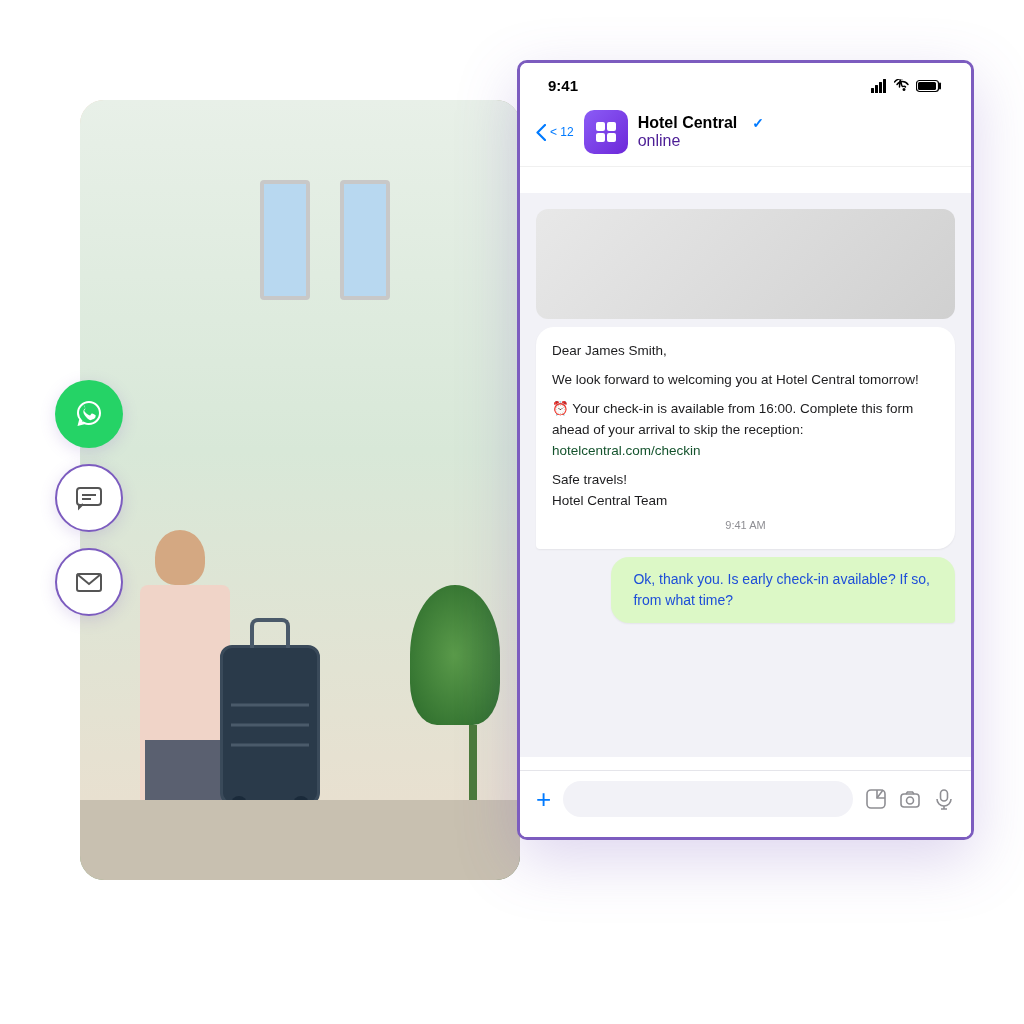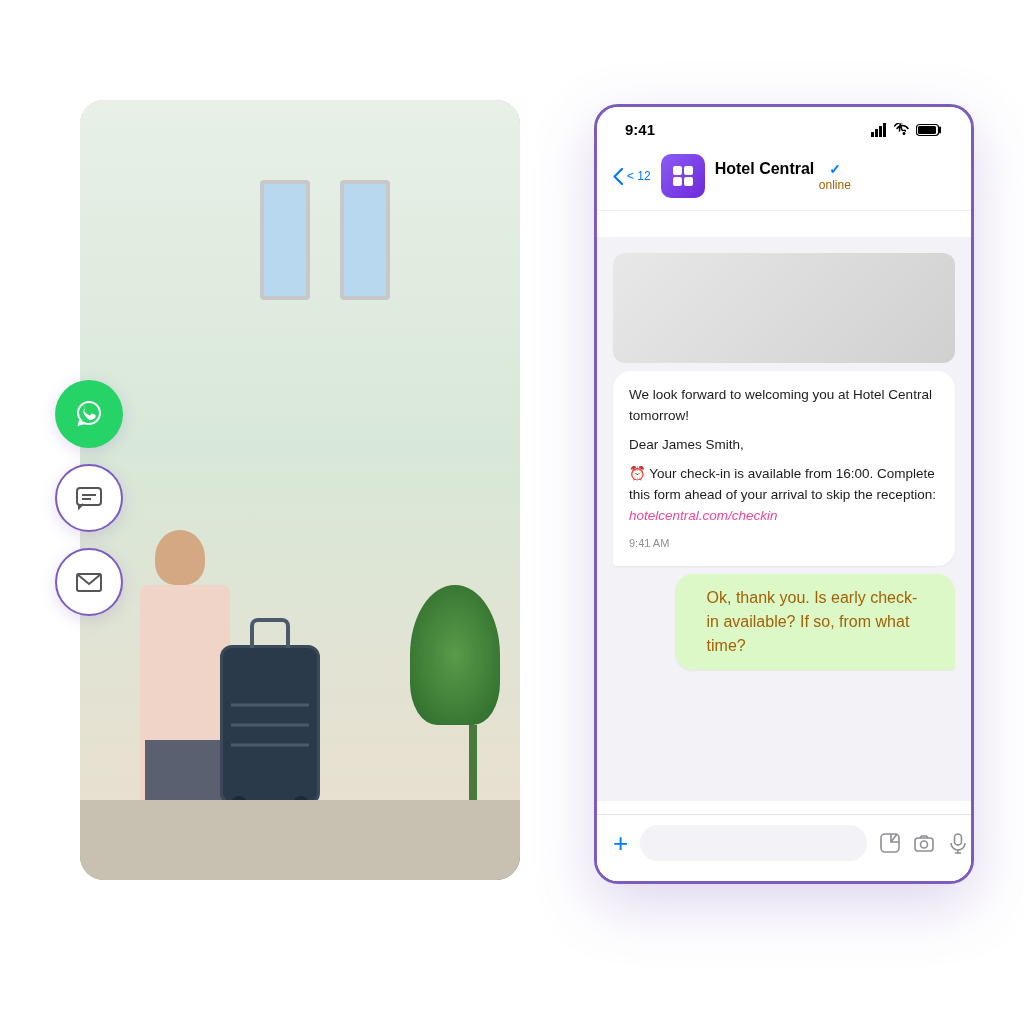--- a/index.html
+++ b/index.html
@@ -56,29 +56,28 @@
     .channel-icon svg {
       width: 32px;
       height: 32px;
     }
 
     
     .phone-mockup {
       position: absolute;
       right: 50px;
       top: 60px;
-      width: 380px;
+      width: 457px;
       height: 780px;
       background: white;
-      border-radius: 24px;
+      border-radius: 10px;
       border: 3px solid #7c5cbf;
       box-shadow: 0 20px 60px rgba(124, 92, 191, 0.25);
       overflow: hidden;
       z-index: 20;
-      margin-top: 44px;
     }
 
     
     .phone-notch {
       position: absolute;
       top: 0;
       left: 50%;
       transform: translateX(-50%);
       width: 140px;
       height: 28px;
@@ -161,29 +160,28 @@
       align-items: center;
       gap: 15px;
     }
 
     .verified-badge {
       color: #007AFF;
       font-size: 14px;
     }
 
     .chat-status {
-      font-size: 12px;
-      color: #a16207;
-      text-align: center;
+      font-size: 16px;
+      color: #4c1d95;
     }
 
     .message-time {
       font-size: 11px;
       color: #8e8e93;
-      text-align: left;
+      text-align: center;
       margin-top: 6px;
     }
 
     
     .chat-input-bar {
       position: absolute;
       bottom: 0;
       left: 0;
       right: 0;
       padding: 10px 16px 20px;
@@ -383,34 +381,33 @@
       margin-bottom: 6px;
       font-size: 13.5px;
       line-height: 1.55;
       color: #1c1c1e;
       box-shadow: 0 1px 2px rgba(0,0,0,0.06);
     }
 
     .msg-user {
       background: #dcf8c6;
       border-radius: 18px 18px 4px 18px;
-      padding: 12px 32px;
+      padding: 12px 22px;
       margin-left: auto;
       margin-right: 0;
-      font-size: 16px;
+      font-size: 14px;
       line-height: 1.5;
-      color: #a16207;
+      color: #1d4ed8;
       max-width: 82%;
       box-shadow: 0 1px 2px rgba(0,0,0,0.06);
       margin-top: 8px;
     }
 
     .link-text {
-      color: #ec4899;
-      font-style: italic;
+      color: #14532d;
     }
 
     
     .img-placeholder {
       width: 100%;
       height: 110px;
       background: linear-gradient(135deg, #e8e8e8 0%, #d0d0d0 100%);
       border-radius: 12px;
       margin-bottom: 8px;
     }
@@ -537,23 +534,24 @@
         </div>
         <div class="chat-status">online</div>
       </div>
     </div>
 
     <div class="chat-body">
 
       <div class="img-placeholder"></div>
 
       <div class="msg-hotel">
+        <div style="margin-bottom:8px;">Dear James Smith,</div>
         <div style="margin-bottom:8px;">We look forward to welcoming you at Hotel Central tomorrow!</div>
-        <div style="margin-bottom:8px;">Dear James Smith,</div>
         <div style="margin-bottom:8px;">⏰ Your check-in is available from 16:00. Complete this form ahead of your arrival to skip the reception:<br><span class="link-text">hotelcentral.com/checkin</span></div>
+        <div>Safe travels!<br>Hotel Central Team</div>
         <div class="message-time">9:41 AM</div>
       </div>
 
       <div class="msg-user">
         <span>Ok, thank you. Is early check-in available? If so, from what time?</span>
       </div>
     </div>
 
     <div class="chat-input-bar">
       <span class="input-plus">+</span>

